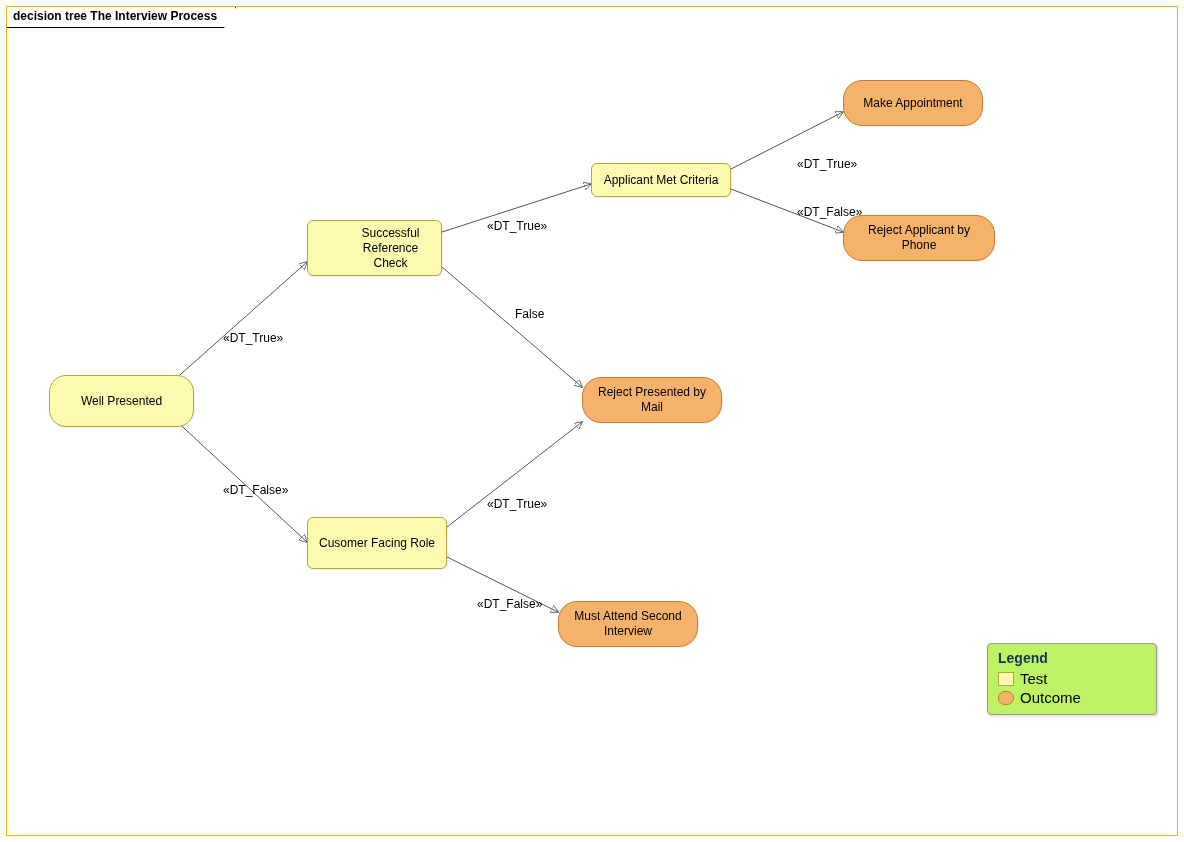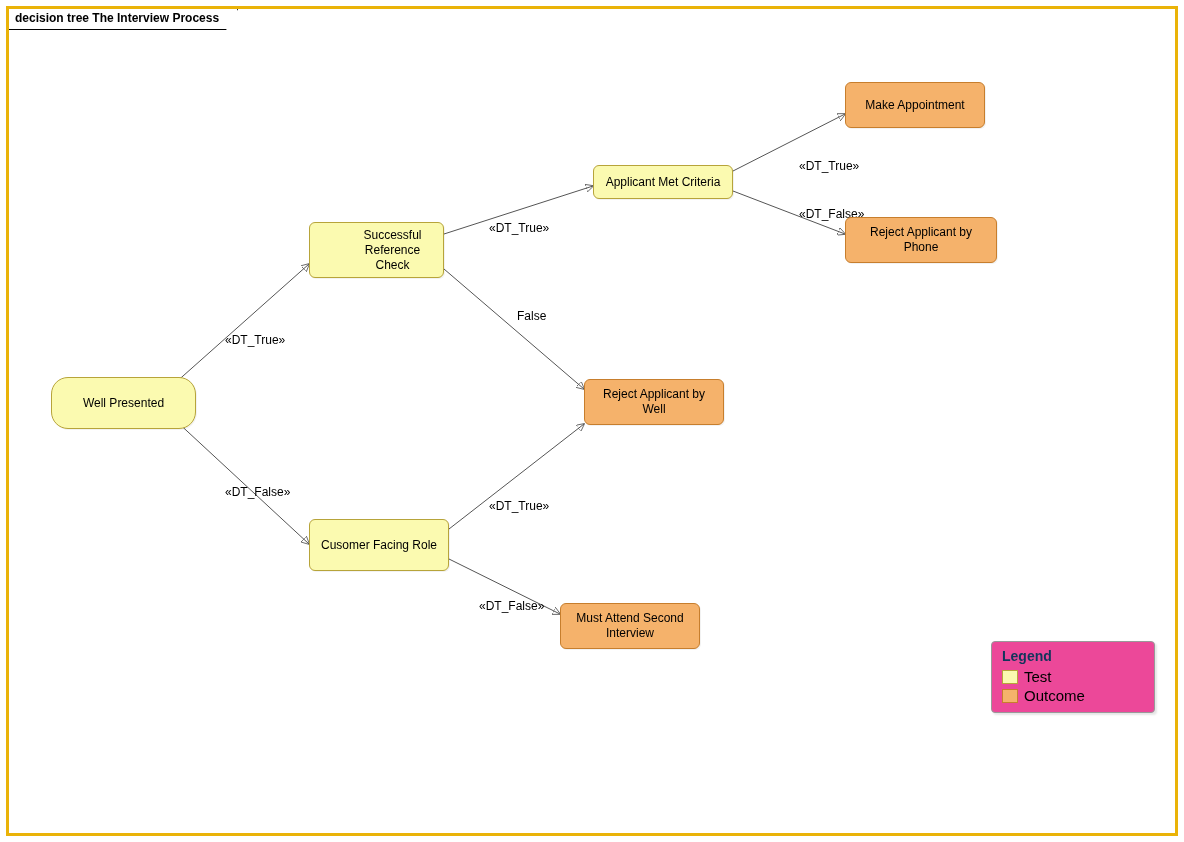--- a/index.html
+++ b/index.html
@@ -15,21 +15,21 @@
     width: 1184px;
     height: 842px;
     box-sizing: border-box;
   }
   .frame {
     position: absolute;
     left: 6px;
     top: 6px;
     right: 6px;
     bottom: 6px;
-    border: 3px solid #eab308;
+    border: 1px solid #eab308;
     background: #fff;
   }
   .frame-tab {
     position: absolute;
     left: 0px;
     top: 0px;
     height: 20px;
     background: #fff;
     border-right: 1px solid #000;
     border-bottom: 1px solid #000;
@@ -53,40 +53,41 @@
     line-height: 1.25;
     box-shadow: 1px 1px 0 rgba(0,0,0,0.05);
   }
   .test {
     background: #fbfab0;
     border-color: #b7a43a;
   }
   .outcome {
     background: #f5b26b;
     border-color: #c77e2d;
+    border-radius: 19px;
   }
   svg.edges {
     position: absolute;
     left: 0; top: 0;
     width: 100%;
     height: 100%;
     pointer-events: none;
   }
   .edge-label {
     position: absolute;
     font-size: 12px;
     color: #000;
     white-space: nowrap;
   }
   .legend {
     position: absolute;
     border: 1px solid #999;
-    background: #ec4899;
+    background: #bef264;
     border-radius: 4px;
-    padding: 6px 2px 8px 10px;
+    padding: 6px 8px 8px 10px;
     box-shadow: 2px 2px 2px rgba(0,0,0,0.1);
   }
   .legend-title {
     font-weight: bold;
     font-size: 14px;
     color: #12355b;
     margin-bottom: 4px;
   }
   .legend-row {
     display: flex;
@@ -149,21 +150,21 @@
     <div class="node test" style="left:300px; top:213px; width:135px; height:56px;padding-left:40px;">Successful Reference Check</div>
 
     <div class="node test" style="left:300px; top:510px; width:140px; height:52px;">Cusomer Facing Role</div>
 
     <div class="node test" style="left:584px; top:156px; width:140px; height:34px;">Applicant Met Criteria</div>
 
     <div class="node outcome" style="left:836px; top:73px; width:140px; height:46px;">Make Appointment</div>
 
     <div class="node outcome" style="left:836px; top:208px; width:152px; height:46px;">Reject Applicant by Phone</div>
 
-    <div class="node outcome" style="left:575px; top:370px; width:140px; height:46px;">Reject Applicant by Well</div>
+    <div class="node outcome" style="left:575px; top:370px; width:140px; height:46px;">Reject Presented by Mail</div>
 
     <div class="node outcome" style="left:551px; top:594px; width:140px; height:46px;">Must Attend Second Interview</div>
 
     <div class="legend" style="right:20px; bottom:120px; width:150px;">
       <div class="legend-title">Legend</div>
       <div class="legend-row">
         <div class="legend-swatch test"></div>
         <span>Test</span>
       </div>
       <div class="legend-row">

